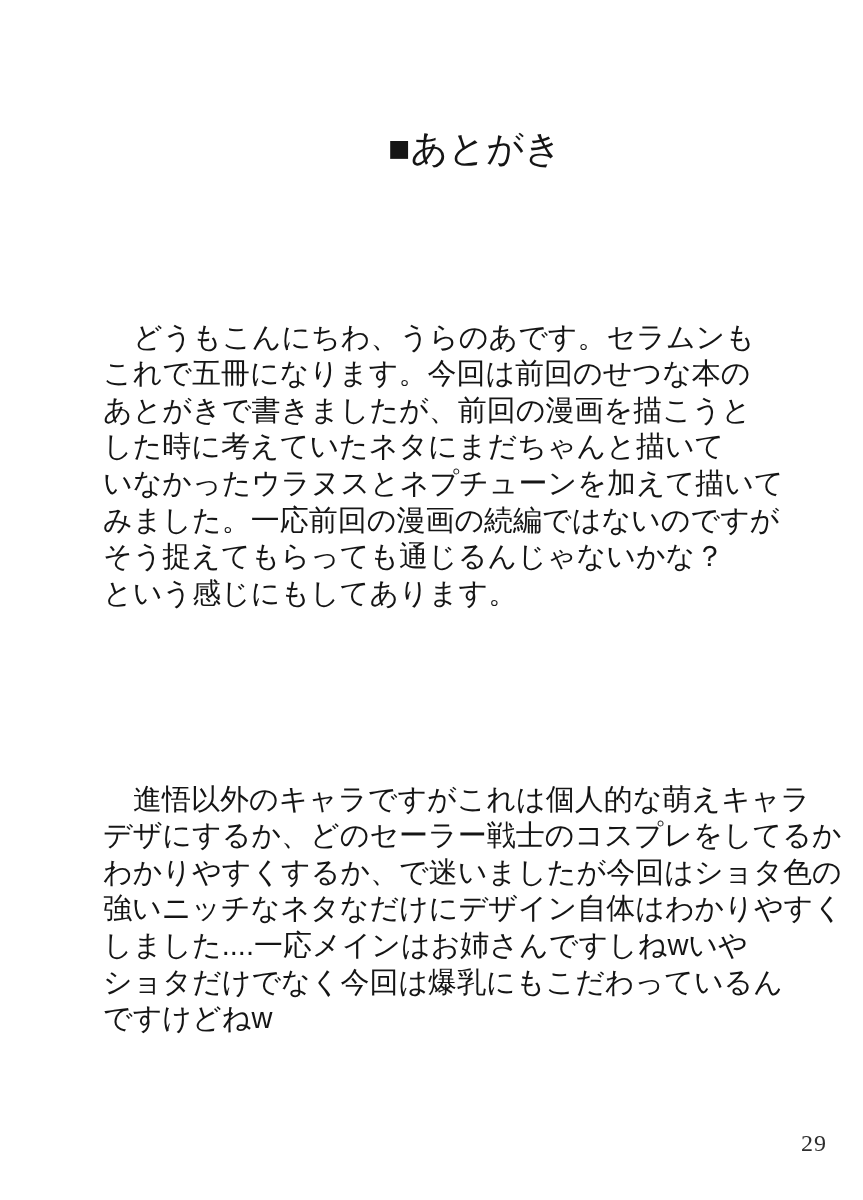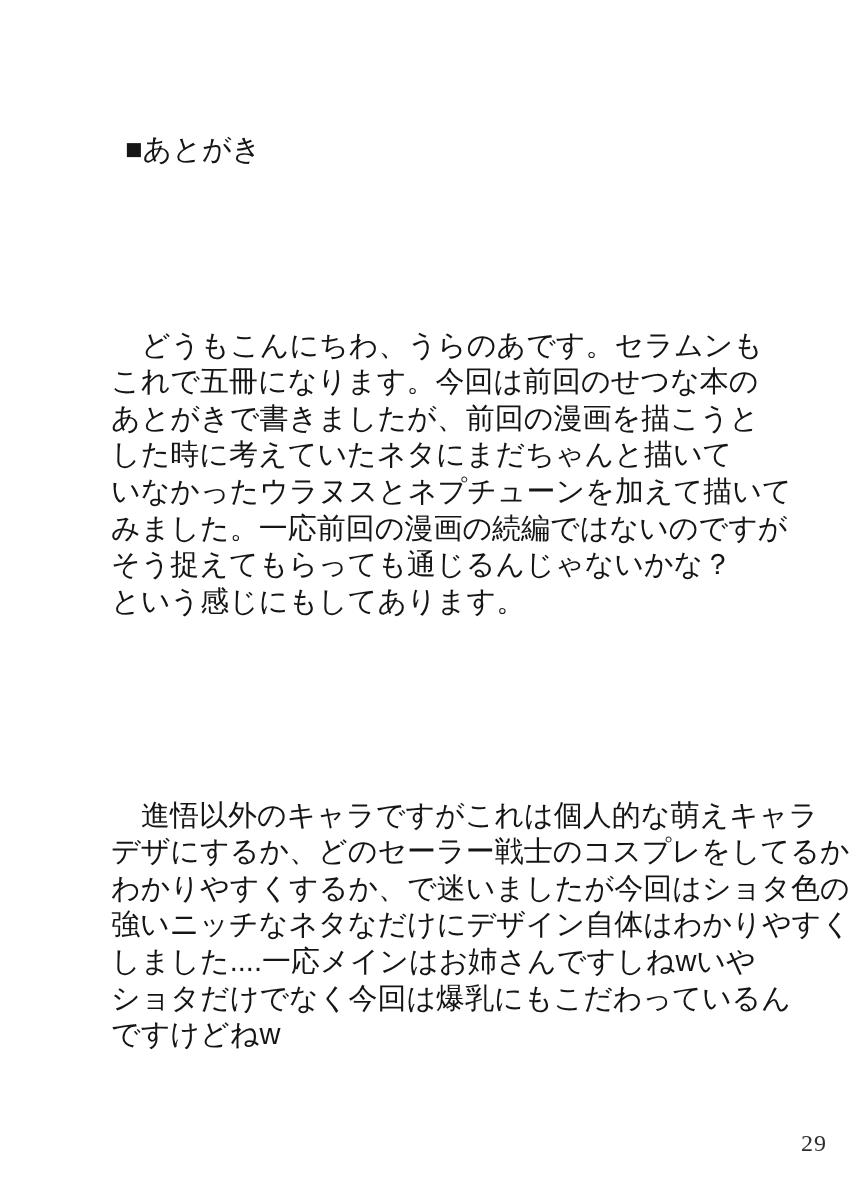--- a/index.html
+++ b/index.html
@@ -20,26 +20,27 @@
     left: 95px;
     top: 58px;
     width: 730px;
     color: #151515;
     font-size: 29px;
     line-height: 36.6px;
     white-space: pre;
   }
   .afterword-title {
     font-weight: normal;
-    font-size: 29px;
+    font-size: 37px;
     margin: 0 0 33px 0;
     text-indent: 30px;
+    text-align: center;
   }
   .para {
-    margin: 16px;
+    margin: 8px;
     text-indent: 30px; 
   }
   .para-1 { margin-bottom: 15px; }
   .para-2 { margin-bottom: 24px; }
   .para-3 { margin-bottom: 18px; }
   .page-number {
     position: absolute;
     left: 801px;
     top: 1130px;
     font-family: Liberation Serif, serif;

